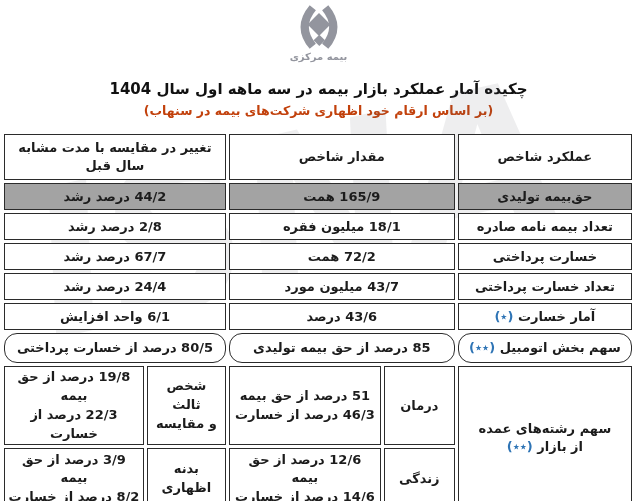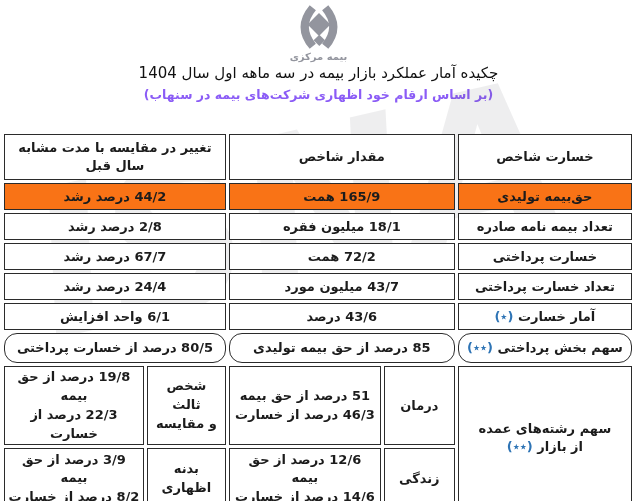--- a/index.html
+++ b/index.html
@@ -24,26 +24,26 @@
     pointer-events:none;
     user-select:none;
     white-space:nowrap;
   }
   
   .brand{ text-align:center; padding-top:4px; line-height:1.1; }
   .brand svg{ display:block; margin:0 auto; }
   .brand-line1{ font-size:10px; font-weight:bold; color:#93959e; margin-top:1px;}
   .brand-line2{ font-size:8.5px; font-weight:bold; color:#93959e; }
   .doc-title{
-    text-align:center; font-size:15px; font-weight:normal;
-    margin-top:2px; color:#111;
+    text-align:center; font-size:15px; font-weight:bold;
+    margin-top:18px; color:#111;
   }
   .doc-subtitle{
     text-align:center; font-size:12.5px; font-weight:bold;
-    margin-top:5px; color:#8b5cf6;
+    margin-top:5px; color:#c2410c;
   }
   
   table.stats{
     position:absolute; left:1px; top:131px;
     width:634px;
     table-layout:fixed;
     border-collapse:separate;
     border-spacing:3px 3px;
     direction:rtl;
   }
@@ -51,21 +51,21 @@
     box-sizing:border-box;
     border:1.5px solid #2b2b2b;
     background:#fff;
     text-align:center;
     vertical-align:middle;
     font-weight:bold;
     font-size:13px;
     padding:1px 3px;
     line-height:1.35;
   }
-  tr.hl td{ background:#f97316; }
+  tr.hl td{ background:#a3a3a3; }
   .r-header td{ height:46px; font-size:13px; }
   .r-std td{ height:27px; }
   .r-six td{ height:30px;border-radius:13px; }
   .r-seg1 td{ height:58px; font-size:12.5px; }
   .r-seg2 td{ height:61px; font-size:12.5px; }
   td.seg-main{ font-size:13px; line-height:1.9; }
   .mk{ color:#2E74B5; }
   .two-line div{ line-height:1.45; }
 </style>
 </head>
@@ -92,21 +92,21 @@
     <colgroup>
       <col style="width:172px">
       <col style="width:70px">
       <col style="width:150px">
       <col style="width:78px">
       <col style="width:138px">
     </colgroup>
 
     <tbody>
         <tr class="r-header">
-      <td>خسارت شاخص</td>
+      <td>عملکرد شاخص</td>
       <td colspan="2">مقدار شاخص</td>
       <td colspan="2">تغییر در مقایسه با مدت مشابه سال قبل</td>
     </tr>
 
     <tr class="r-std hl">
       <td><span>حق‌بیمه تولیدی</span> <span class="mk"></span></td>
       <td colspan="2">165/9 همت</td>
       <td colspan="2">44/2 درصد رشد</td>
     </tr>
 
@@ -128,21 +128,21 @@
       <td colspan="2">24/4 درصد رشد</td>
     </tr>
 
     <tr class="r-std">
       <td><span>آمار خسارت</span> <span class="mk">(٭)</span></td>
       <td colspan="2">43/6 درصد</td>
       <td colspan="2">6/1 واحد افزایش</td>
     </tr>
 
     <tr class="r-six">
-      <td><span>سهم بخش پرداختی</span> <span class="mk">(٭٭)</span></td>
+      <td><span>سهم بخش اتومبیل</span> <span class="mk">(٭٭)</span></td>
       <td colspan="2">85 درصد از حق بیمه تولیدی</td>
       <td colspan="2">80/5 درصد از خسارت پرداختی</td>
     </tr>
 
     <tr class="r-seg1">
       <td rowspan="2" class="seg-main">
         <div>سهم رشته‌های عمده</div>
         <div><span>از بازار</span> <span class="mk">(٭٭)</span></div>
       </td>
       <td>درمان</td>

